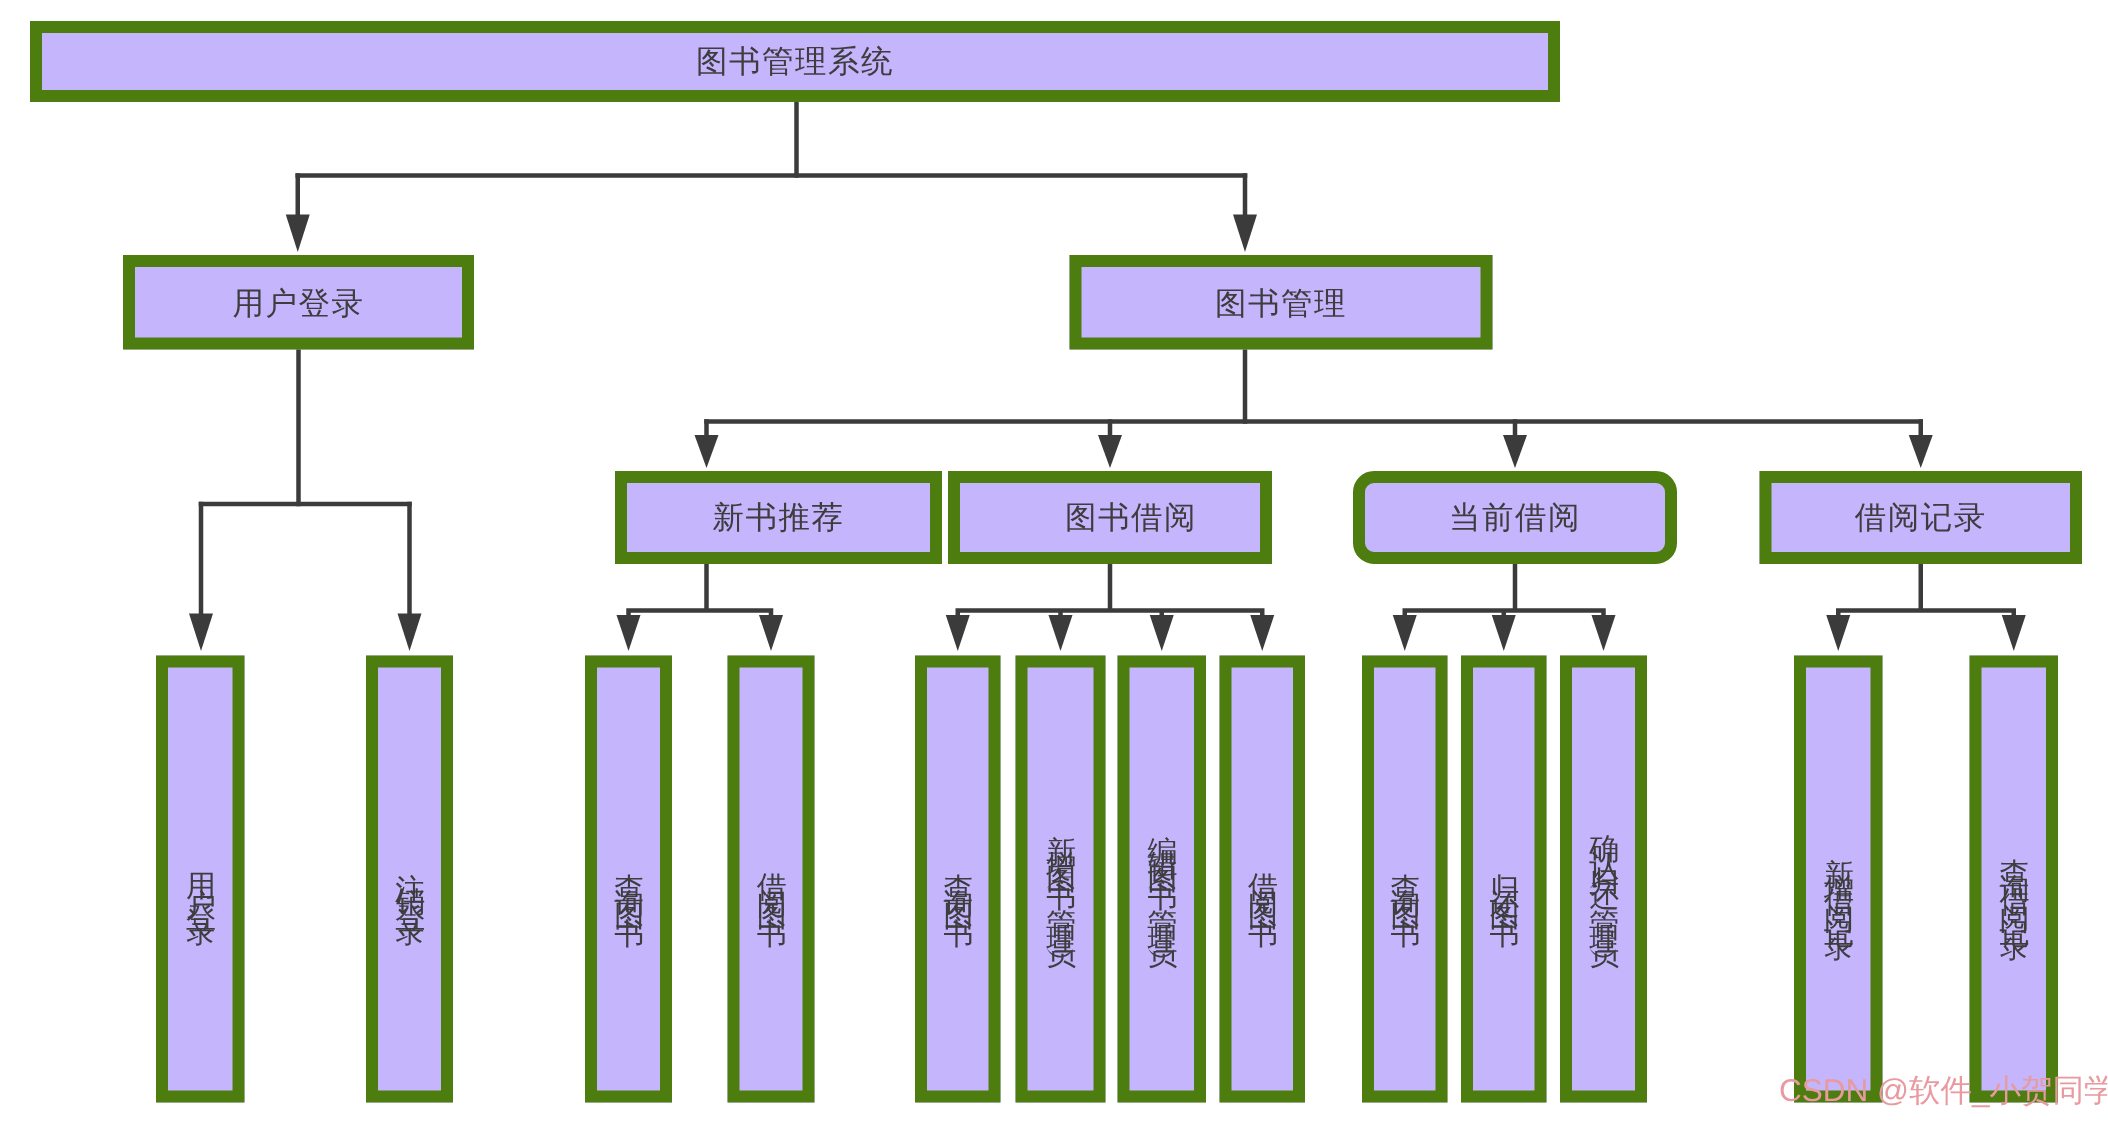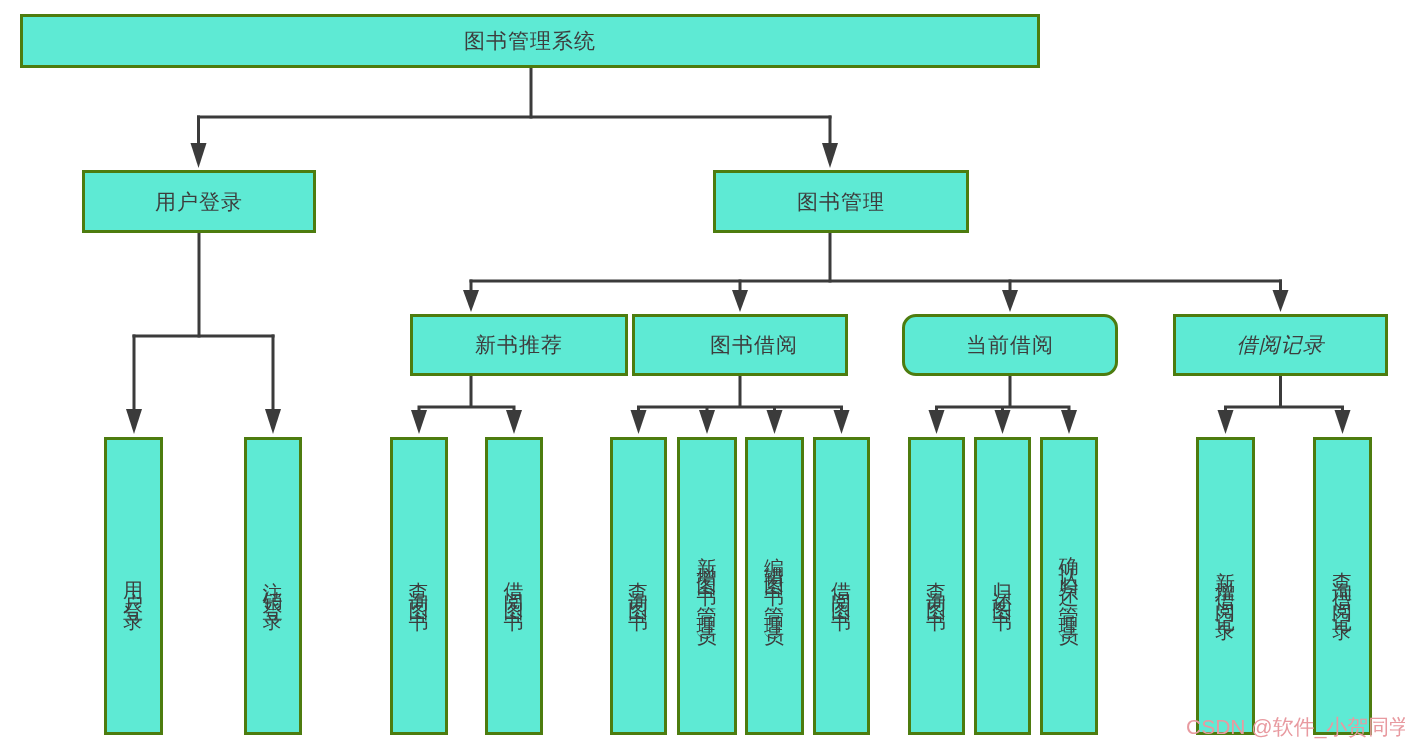--- a/index.html
+++ b/index.html
@@ -12,22 +12,22 @@
     overflow: hidden;
   }
   #connectors {
     position: absolute;
     left: 0; top: 0;
     width: 1405px; height: 747px;
   }
   .box {
     position: absolute;
     box-sizing: border-box;
-    border: 3px solid #4d7c0f;
-    background: #5eead4;
+    border: 8px solid #4d7c0f;
+    background: #c4b5fd;
     color: #3d3d3d;
     display: flex;
     align-items: center;
     justify-content: center;
     text-align: center;
   }
   .h-label { font-size: 21px; letter-spacing: 1px; }
   .root-box  { left: 20px;  top: 14px;  width: 1020px; height: 54px; }
   .leaf {
     writing-mode: vertical-rl;
@@ -107,26 +107,26 @@
     <g>
       <path class="stroke" d="M1280.5 376 V407 M1225.5 407 H1342.5 M1225.5 407 V412 M1342.5 407 V412"></path>
       <polygon class="arrowhead" points="1217.5,410 1233.5,410 1225.5,434"></polygon>
       <polygon class="arrowhead" points="1334.5,410 1350.5,410 1342.5,434"></polygon>
     </g>
   </svg>
 
   <div class="box h-label root-box">图书管理系统</div>
 
   <div class="box h-label" style="left:82px; top:170px; width:234px; height:63px;">用户登录</div>
-  <div class="box h-label" style="left:713px; top:170px; width:256px; height:63px;">图书管理</div>
+  <div class="box h-label" style="left:713px; top:170px; width:282px; height:63px;">图书管理</div>
 
   <div class="box h-label" style="left:362px; top:314px; width:218px; height:62px;margin-left:48px;">新书推荐</div>
   <div class="box h-label" style="left:632px; top:314px; width:216px; height:62px;padding-left:28px;">图书借阅</div>
   <div class="box h-label" style="left:902px; top:314px; width:216px; height:62px;border-radius:14px;">当前借阅</div>
-  <div class="box h-label" style="left:1173px; top:314px; width:215px; height:62px;font-style:italic;">借阅记录</div>
+  <div class="box h-label" style="left:1173px; top:314px; width:215px; height:62px;">借阅记录</div>
 
   <div class="box leaf" style="left:104px; width:59px;">用户登录</div>
   <div class="box leaf" style="left:244px; width:58px;">注销登录</div>
 
   <div class="box leaf" style="left:390px; width:58px;">查询图书</div>
   <div class="box leaf" style="left:485px; width:58px;">借阅图书</div>
 
   <div class="box leaf" style="left:610px; width:57px;">查询图书</div>
   <div class="box leaf" style="left:677px; width:60px;">新增图书（管理员）</div>
   <div class="box leaf" style="left:745px; width:59px;">编辑图书（管理员）</div>

